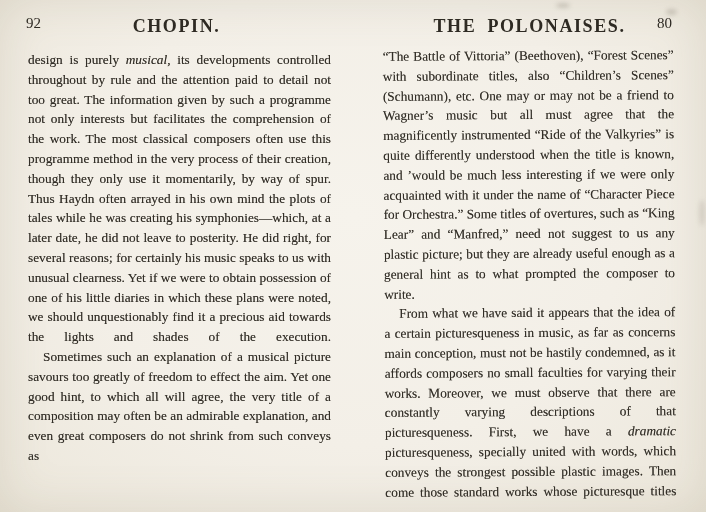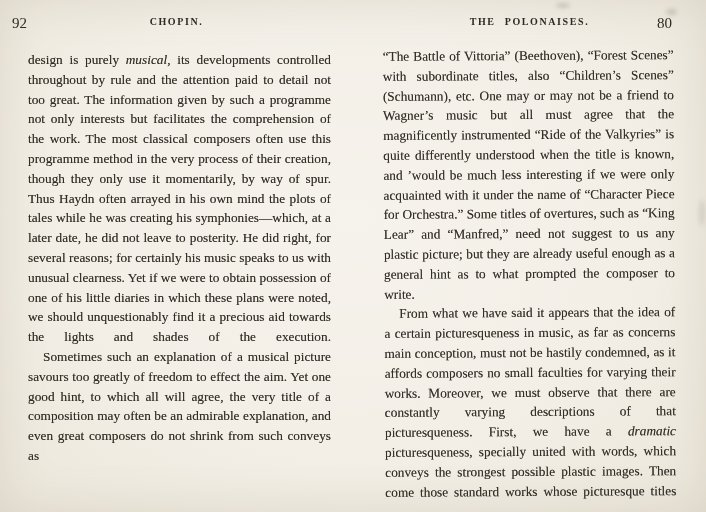--- a/index.html
+++ b/index.html
@@ -31,32 +31,32 @@
     position: absolute;
     top: 16px;
     left: 0;
     right: 0;
     height: 16px;
   }
   .rtitle {
     display: block;
     text-align: center;
     font-weight: bold;
-    font-size: 10px;
+    font-size: 18px;
     letter-spacing: 1.6px;
     word-spacing: 5px;
     color: #2e2a23;
   }
   .pagenum {
     position: absolute;
     top: -1px;
     font-size: 15px;
     color: #2e2a23;
   }
-  .pn-left { left: 12px; }
+  .pn-left { left: 26px; }
   .pn-right { right: 34px; }
 
   .body {
     position: absolute;
     top: 50px;
   }
   .page-left .body {
     left: 28px;
     width: 303px;
   }

